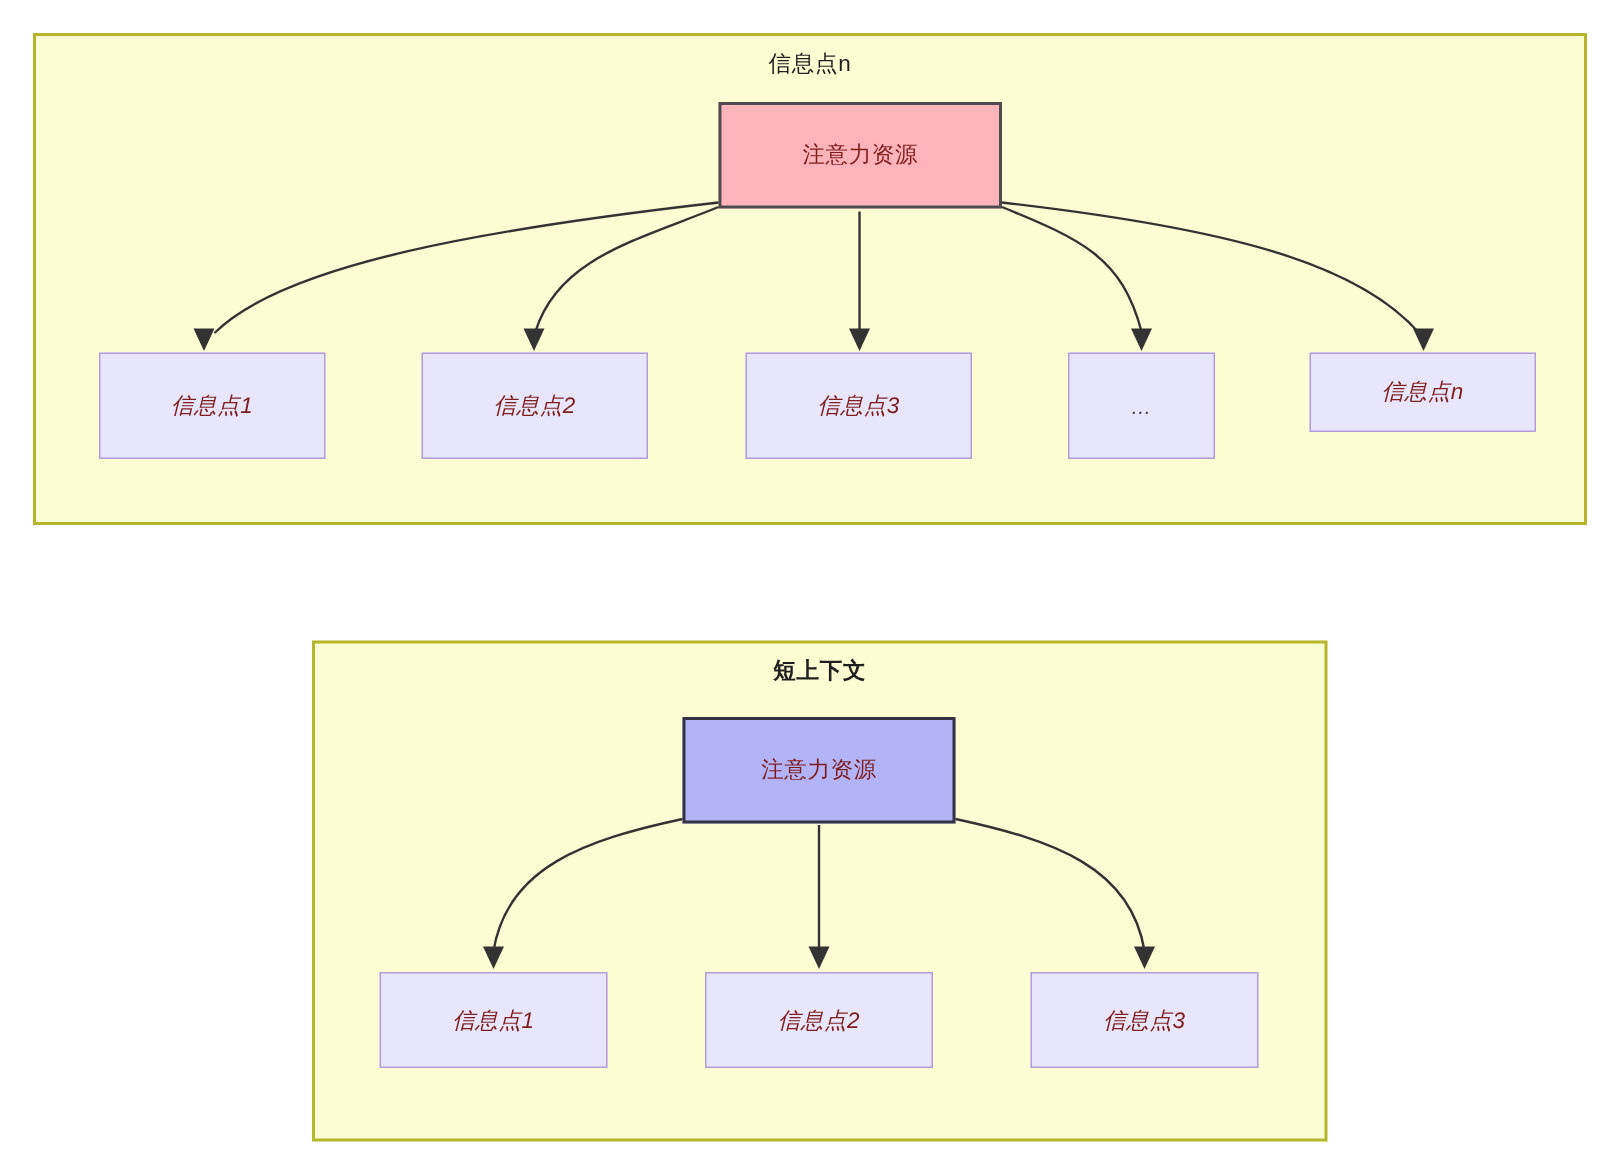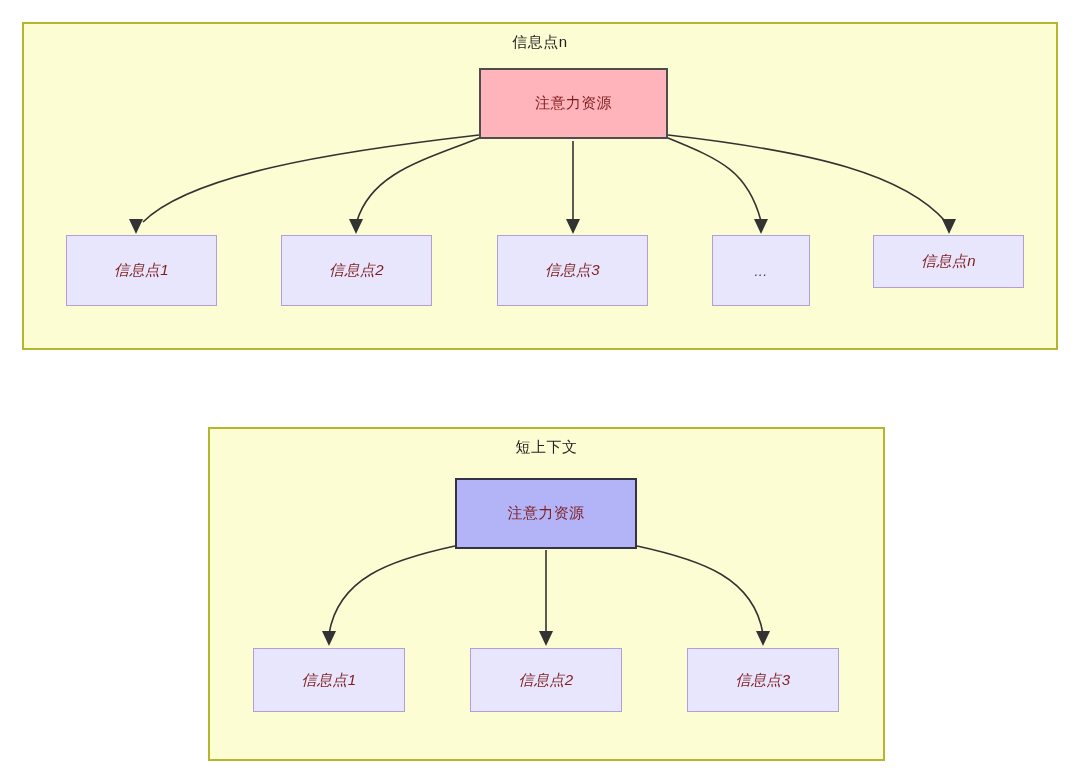--- a/index.html
+++ b/index.html
@@ -34,21 +34,21 @@
     position: absolute;
     left: 0;
     width: 100%;
     text-align: center;
     font-size: 15px;
     color: #1f1f1f;
     letter-spacing: 0.5px;
     white-space: nowrap;
   }
   #ctx-long .context-title  { top: 9px; }
-  #ctx-short .context-title { top: 9px; }
+  #ctx-short .context-title { top: 9px; font-weight: bold; }
 
   
   .node {
     position: absolute;
     box-sizing: border-box;
     display: flex;
     align-items: center;
     justify-content: center;
     font-size: 15px;
     color: #7f1d1d;

